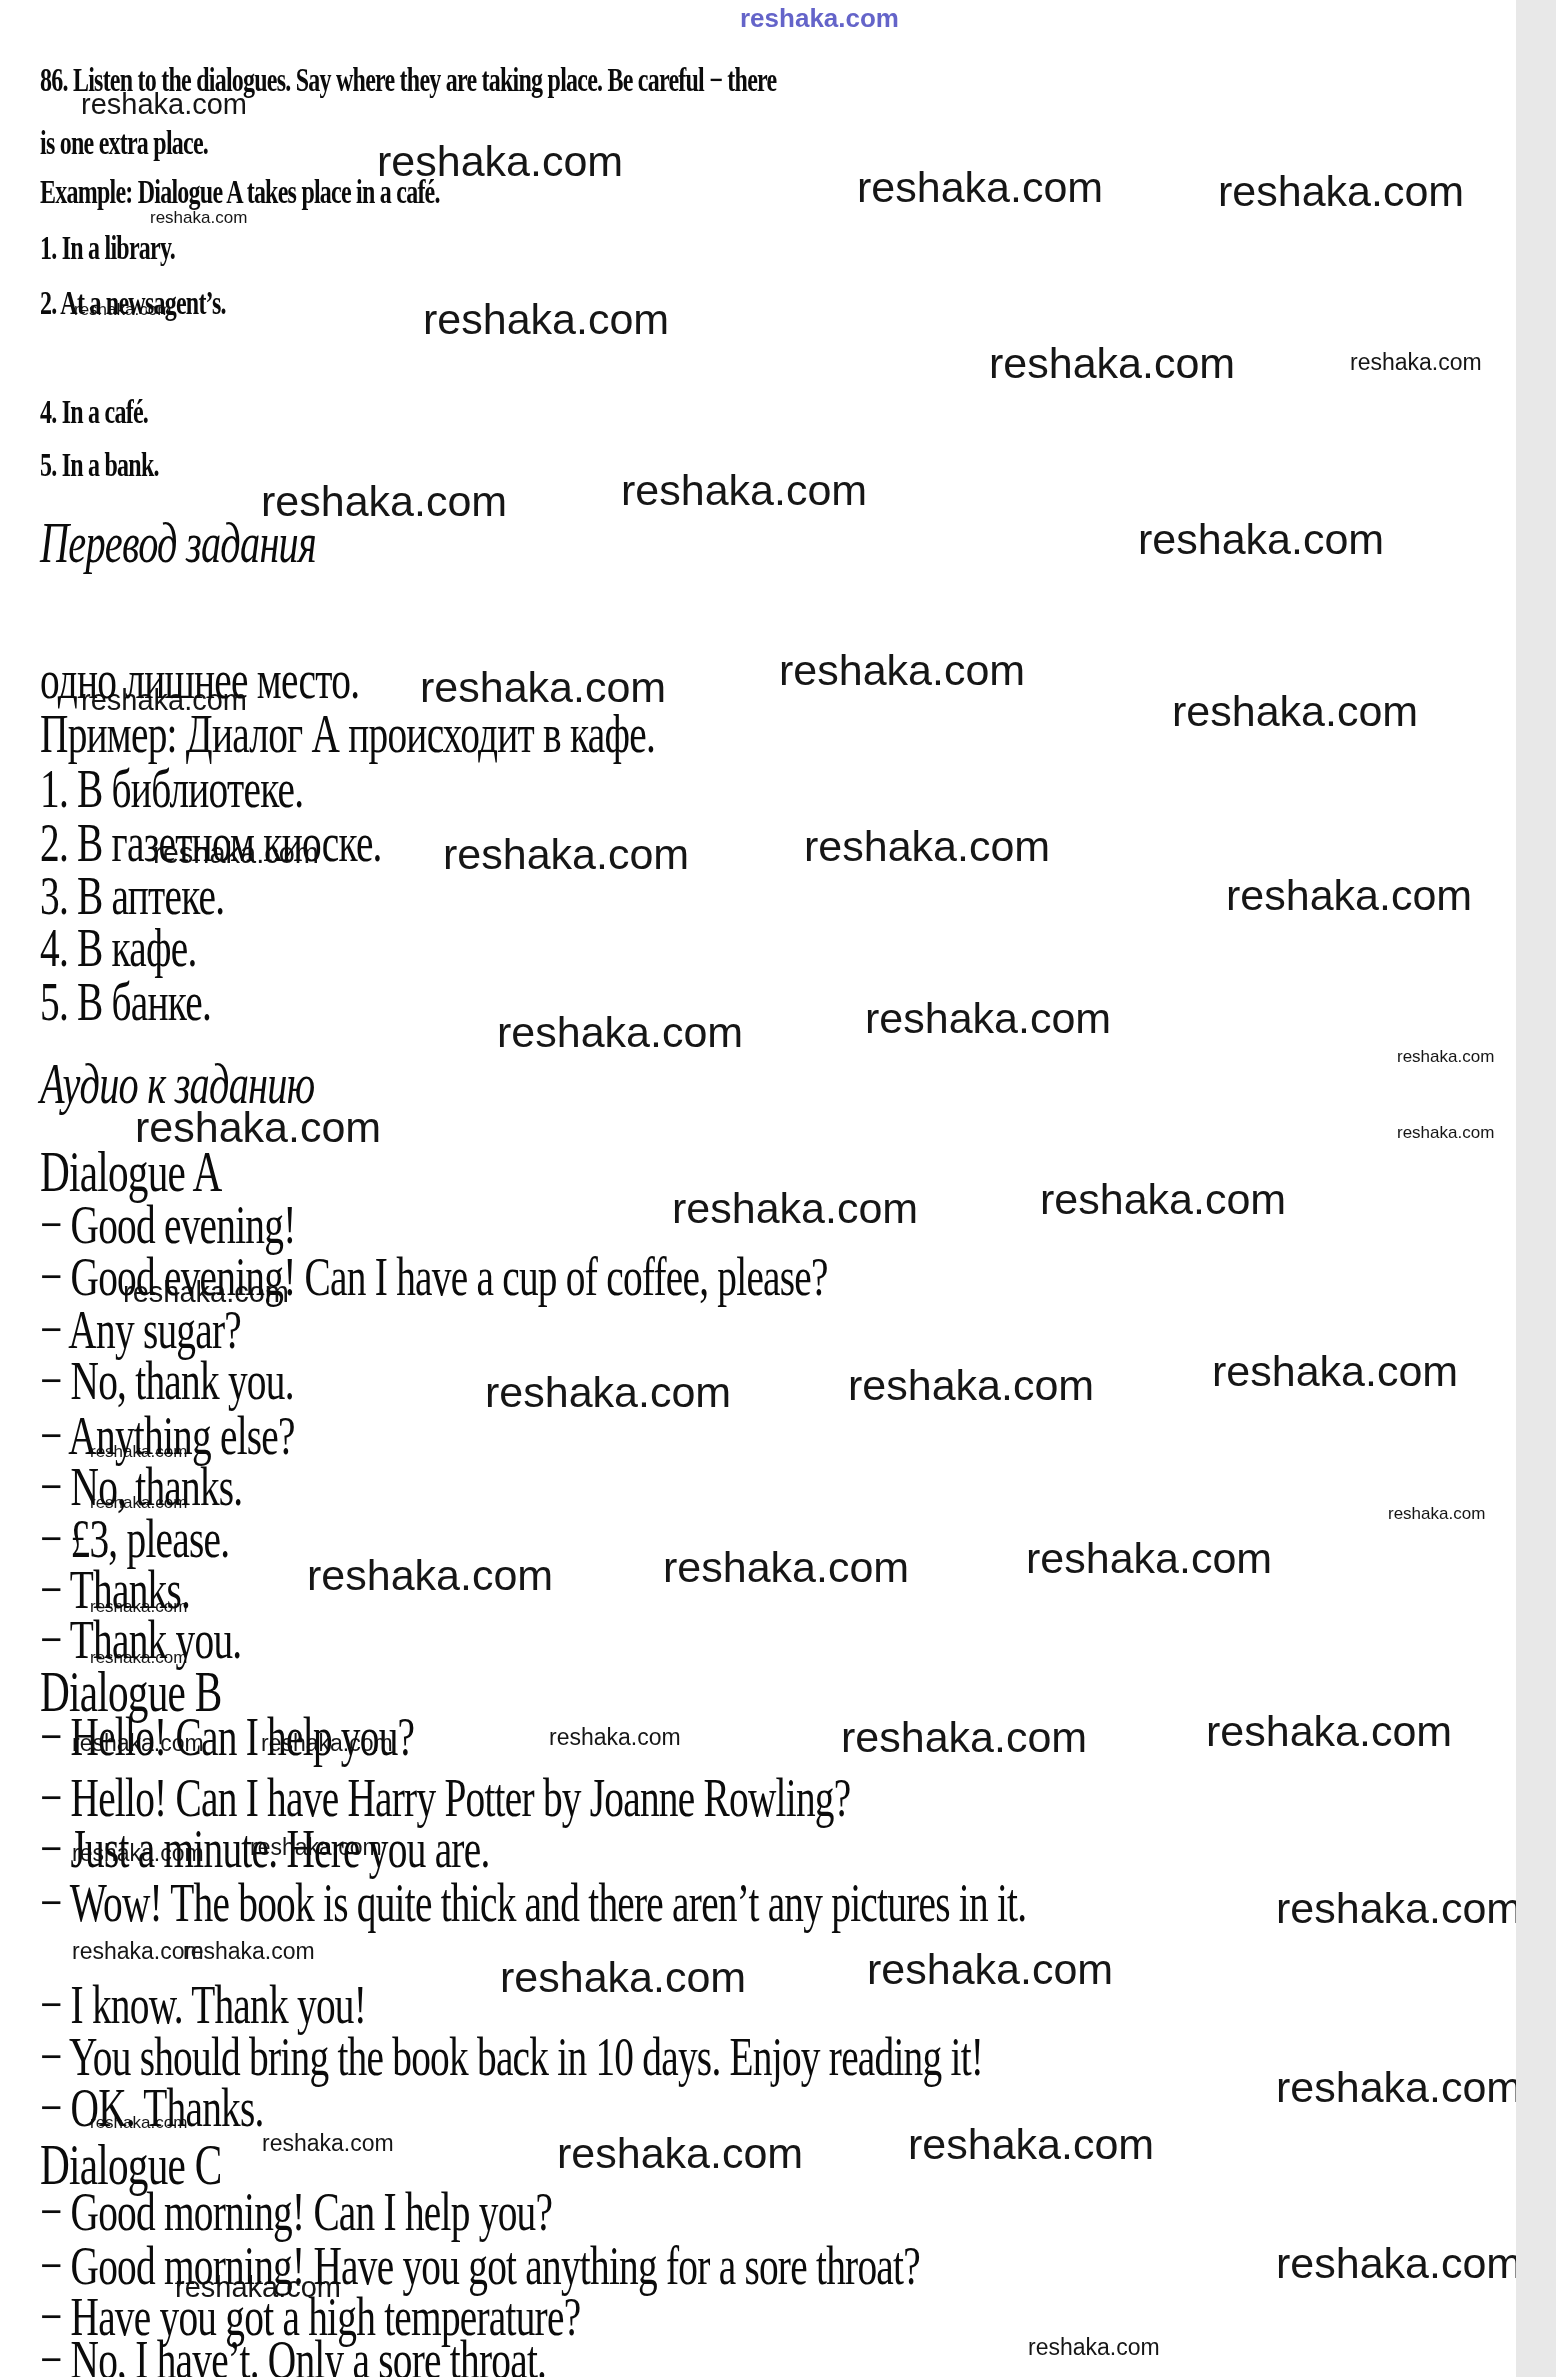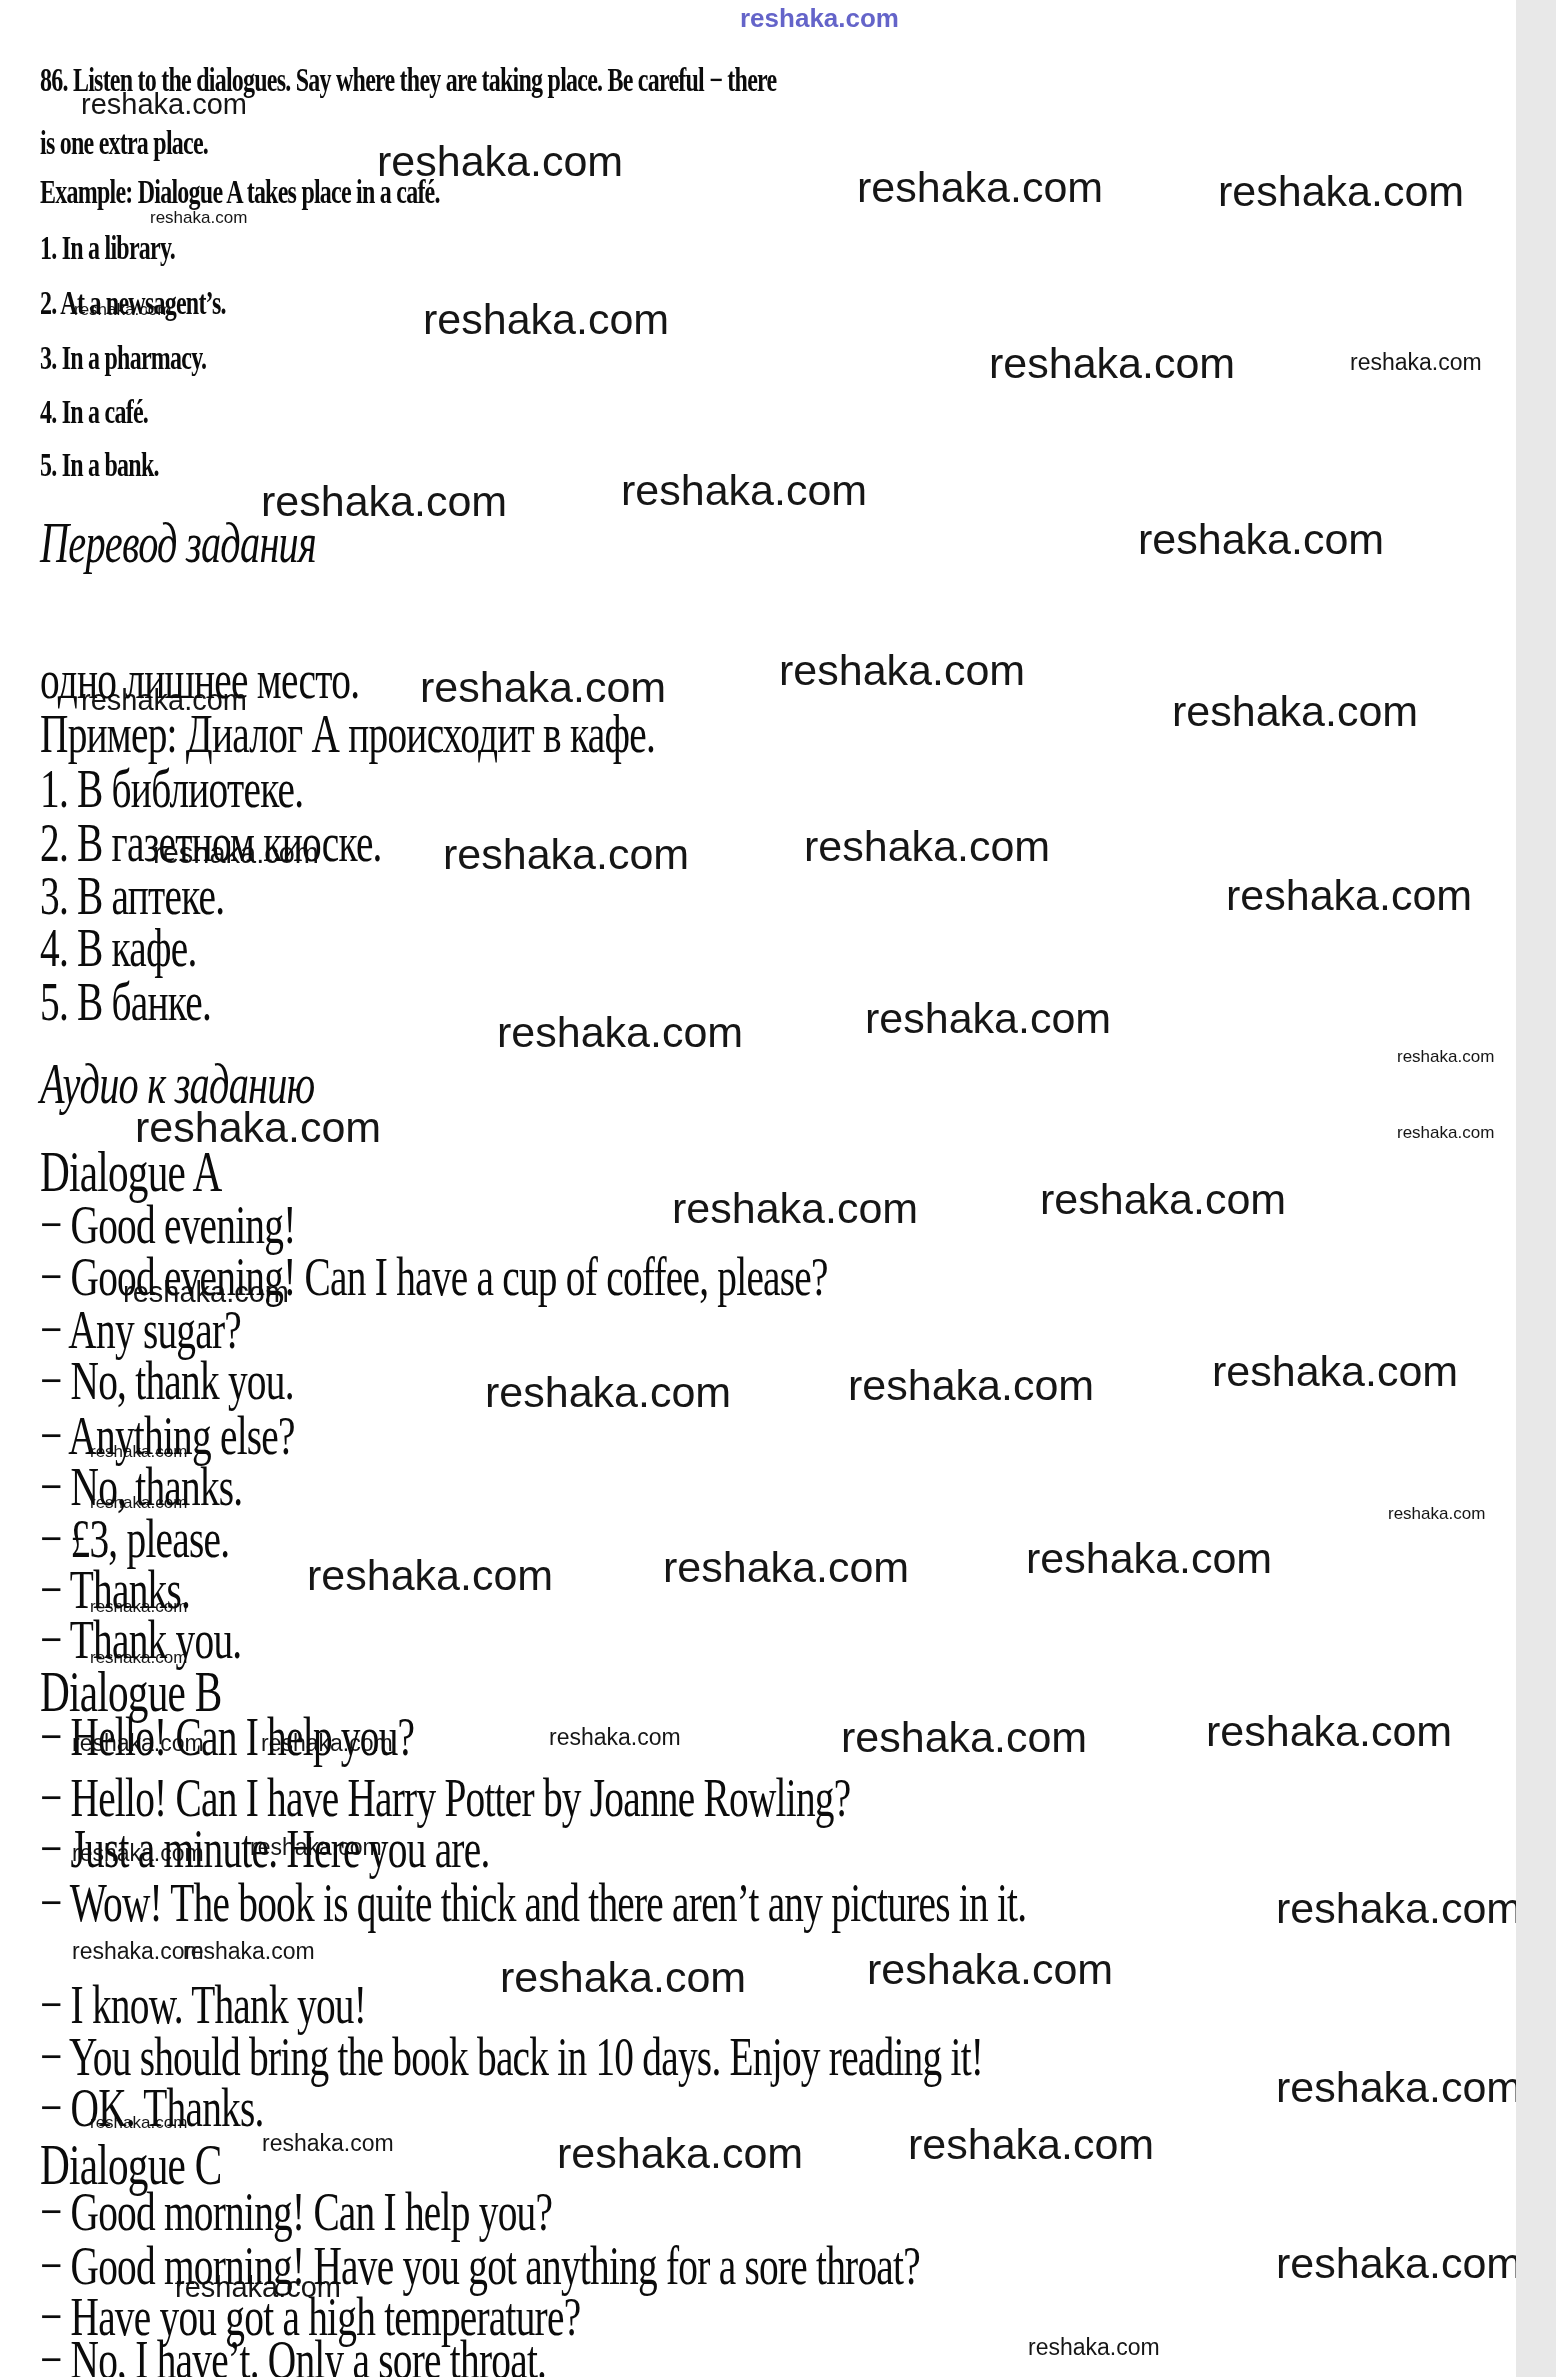--- a/index.html
+++ b/index.html
@@ -110,21 +110,20 @@
       <span class="wm wm-xl" style="left: 1276px; top: 2242px;">reshaka.com</span>
       <span class="wm wm-md" style="left: 175px; top: 2273px;">reshaka.com</span>
       <span class="wm wm-sm" style="left: 1028px; top: 2336px;">reshaka.com</span>
     </div>
 
   <div class="line h" style="top:58px"><span class="t">86. Listen to the dialogues. Say where they are taking place. Be careful − there</span></div>
   <div class="line h" style="top:121px"><span class="t">is one extra place.</span></div>
   <div class="line h" style="top:170px"><span class="t">Example: Dialogue A takes place in a café.</span></div>
   <div class="line h" style="top:226px"><span class="t">1. In a library.</span></div>
   <div class="line h" style="top:281px"><span class="t">2. At a newsagent’s.</span></div>
-  <div class="line h" style="top:336px"><span class="t">3. In a pharmacy.</span></div>
   <div class="line h" style="top:390px"><span class="t">4. In a café.</span></div>
   <div class="line h" style="top:443px"><span class="t">5. In a bank.</span></div>
 
   <div class="line sec" style="top:522px"><span class="t">Перевод задания</span></div>
   <div class="line" style="top:658px"><span class="t">одно лишнее место.</span></div>
   <div class="line" style="top:712px"><span class="t">Пример: Диалог А происходит в кафе.</span></div>
   <div class="line" style="top:767px"><span class="t">1. В библиотеке.</span></div>
   <div class="line" style="top:821px"><span class="t">2. В газетном киоске.</span></div>
   <div class="line" style="top:874px"><span class="t">3. В аптеке.</span></div>
   <div class="line" style="top:926px"><span class="t">4. В кафе.</span></div>

